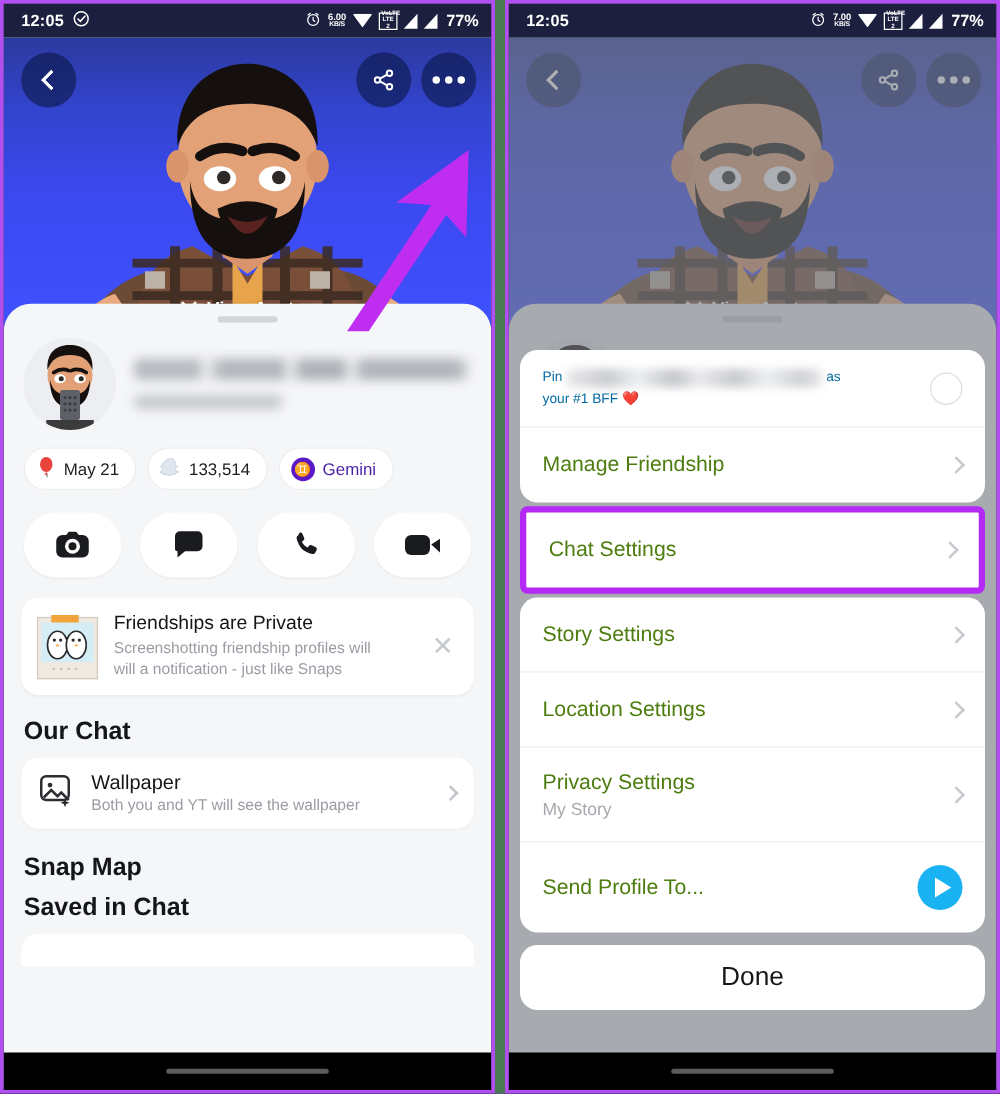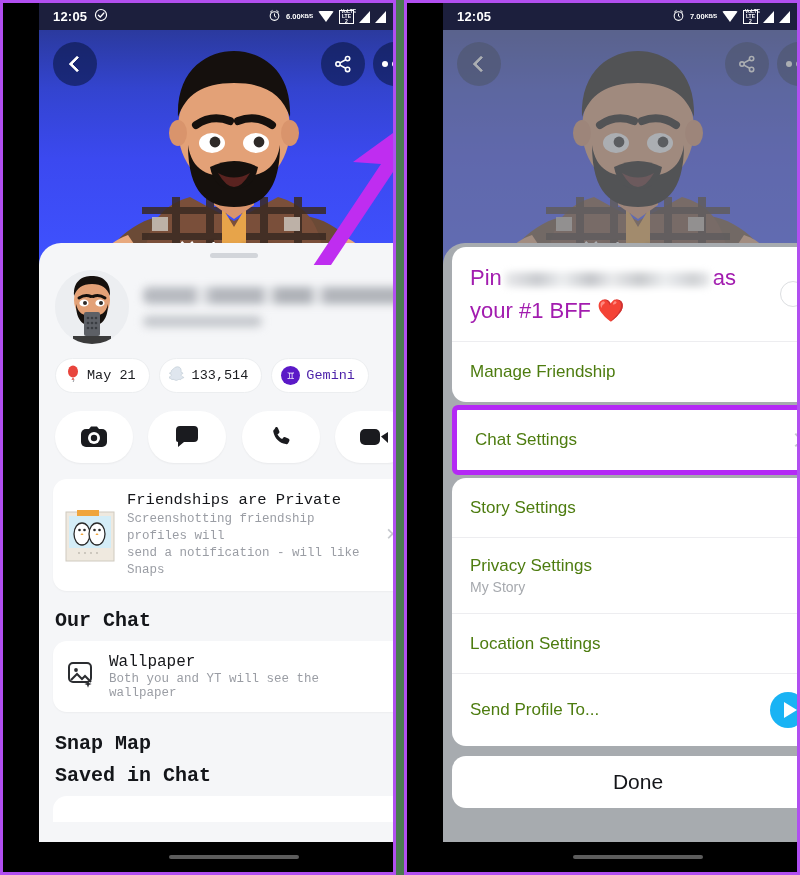--- a/index.html
+++ b/index.html
@@ -25,38 +25,37 @@
     background: #000;
   }
   .panel.left  { margin-right: 8px; }
 
   .screen {
     position: absolute; inset: 3px 3px 3px 3px;
     left: 0; right: 0; top: 0; bottom: 0;
     width: 390px; height: 869px;
     overflow: hidden;
     background: #f4f5f7;
-    margin-left: 36px;
   }
 
   
   .statusbar {
     height: 27px;
     background: #1c1f3d;
     display: flex; align-items: center;
     padding: 0 10px 0 14px;
     color: #ffffff;
     font-size: 13px;
     position: relative; z-index: 40;
   }
   .sb-time { font-weight: 600; letter-spacing: .2px; }
   .sb-check { margin-left: 7px; font-size: 13px; display:inline-block; }
   .sb-right { margin-left: auto; display: flex; align-items: center; gap: 5px; }
   .sb-alarm { font-size: 11px; }
-  .sb-kb { display:flex; flex-direction:row; align-items:center; line-height:1; font-size:7.5px; font-weight:700;}
+  .sb-kb { display:flex; flex-direction:column; align-items:center; line-height:1; font-size:7.5px; font-weight:700;}
   .sb-kb i { font-style: normal; font-size: 5.5px; letter-spacing: -.2px;}
   .sb-wifi {
     width: 0; height: 0;
     border-left: 8px solid transparent;
     border-right: 8px solid transparent;
     border-top: 11px solid #fff;
     border-radius: 2px;
   }
   .sb-volte {
     border: 1px solid #fff; font-size: 5px; line-height: 5px;
@@ -103,21 +102,20 @@
 
   
   .sheet {
     position: relative;
     margin-top: -22px;
     background: #f5f6f8;
     border-radius: 22px 22px 0 0;
     min-height: 620px;
     padding: 10px 14px 0 14px;
     z-index: 8;
-    font-family: Liberation Mono, monospace;
   }
   .grabber { width: 48px; height: 5px; border-radius: 3px; background: #d2d5da; margin: 0 auto 12px auto; }
 
   .prof-row { display: flex; align-items: center; gap: 14px; padding: 0 2px 14px 2px; }
   .avatar-circle {
     width: 74px; height: 74px; border-radius: 50%; background: #eceef1;
     position: relative; overflow: hidden; flex: 0 0 74px;
   }
   .name-block { flex: 1; }
   .blur-line { border-radius: 6px; filter: blur(4.2px); }
@@ -183,21 +181,21 @@
     min-height: 60px;
   }
   .as-row:last-child { border-bottom: none; }
   .as-label { font-size: 17px; color: #4d7c0f; flex: 1; }
   .as-sub { font-size: 14px; color: #a6a9ae; margin-top: 3px; }
   .as-circle { width: 26px; height: 26px; border-radius: 50%; border: 1.5px solid #dcdee1; flex:0 0 26px; }
   .as-send { width: 36px; height: 36px; border-radius: 50%; background: #19b3f4; display:flex; align-items:center; justify-content:center; flex:0 0 36px;}
   .as-send i { width:0;height:0;border-left: 13px solid #fff; border-top: 8px solid transparent; border-bottom: 8px solid transparent; margin-left:4px; display:block;}
   .as-chev { width: 10px; height: 10px; border-top: 2.5px solid #c6c9ce; border-right: 2.5px solid #c6c9ce; transform: rotate(45deg); flex:0 0 10px; }
   .pin-row { display: flex; align-items: center; padding: 14px 18px; border-bottom: 1px solid #ededf0; }
-  .pin-text { flex: 1; font-size: 22px; color: #a21caf; line-height: 1.5; }
+  .pin-text { flex: 1; font-size: 11px; color: #0369a1; line-height: 1.5; }
   .pin-blur {
     display: inline-block; vertical-align: middle; height: 15px; width: 205px;
     background: linear-gradient(90deg,#e9eaec 0%,#c9cbcf 16%,#eceef0 28%,#c4c6ca 42%,#e9eaec 52%,#c8cacd 66%,#eceef0 78%,#cfd1d4 92%,#e9eaec 100%);
     filter: blur(3.6px); border-radius: 4px; margin: 0 3px;
   }
   .highlight-wrap { border: 5px solid #b429f5; border-radius: 6px; margin: 3px 0; background: #fff; }
   .highlight-wrap .as-row { border-bottom: none; }
   .done-card {
     background: #fff; border-radius: 14px; margin-top: 10px;
     height: 52px; display: flex; align-items: center; justify-content: center;
@@ -447,21 +445,21 @@
                   <circle cx="14" cy="45" r=".9"></circle>
                   <circle cx="20" cy="45" r=".9"></circle>
                   <circle cx="26" cy="45" r=".9"></circle>
                   <circle cx="32" cy="45" r=".9"></circle>
                 </g>
             </svg>
           </span>
           <div class="banner-txt">
             <div class="banner-title">Friendships are Private</div>
             <div class="banner-sub">Screenshotting friendship profiles will</div>
-            <div class="banner-sub">send a notification - will like Snaps</div>
+            <div class="banner-sub">will a notification - just like Snaps</div>
           </div>
           <span class="banner-x">✕</span>
         </div>
 
         <div class="sec-title">Our Chat</div>
         <div class="list-card">
           <span>
             <svg width="28" height="28" viewBox="0 0 28 28">
               <rect x="2" y="3" width="22" height="19" rx="4" fill="none" stroke="#2b2d31" stroke-width="2"></rect>
               <circle cx="9" cy="10" r="1.9" fill="#2b2d31"></circle>
@@ -668,31 +666,31 @@
             <span class="as-chev"></span>
           </div>
         </div>
 
         <div class="as-card">
           <div class="as-row">
             <span class="as-label">Story Settings</span>
             <span class="as-chev"></span>
           </div>
           <div class="as-row">
+            <span class="as-label">Location Settings</span>
+            <span class="as-chev"></span>
+          </div>
+          <div class="as-row">
             <span style="flex:1">
               <span class="as-label" style="display:block">Privacy Settings</span>
               <span class="as-sub" style="display:block">My Story</span>
             </span>
             <span class="as-chev"></span>
           </div>
           <div class="as-row">
-            <span class="as-label">Location Settings</span>
-            <span class="as-chev"></span>
-          </div>
-          <div class="as-row">
             <span class="as-label">Send Profile To...</span>
             <span class="as-send">
                 <i></i>
               </span>
           </div>
         </div>
 
         <div class="done-card">
           <span>Done</span>
         </div>

